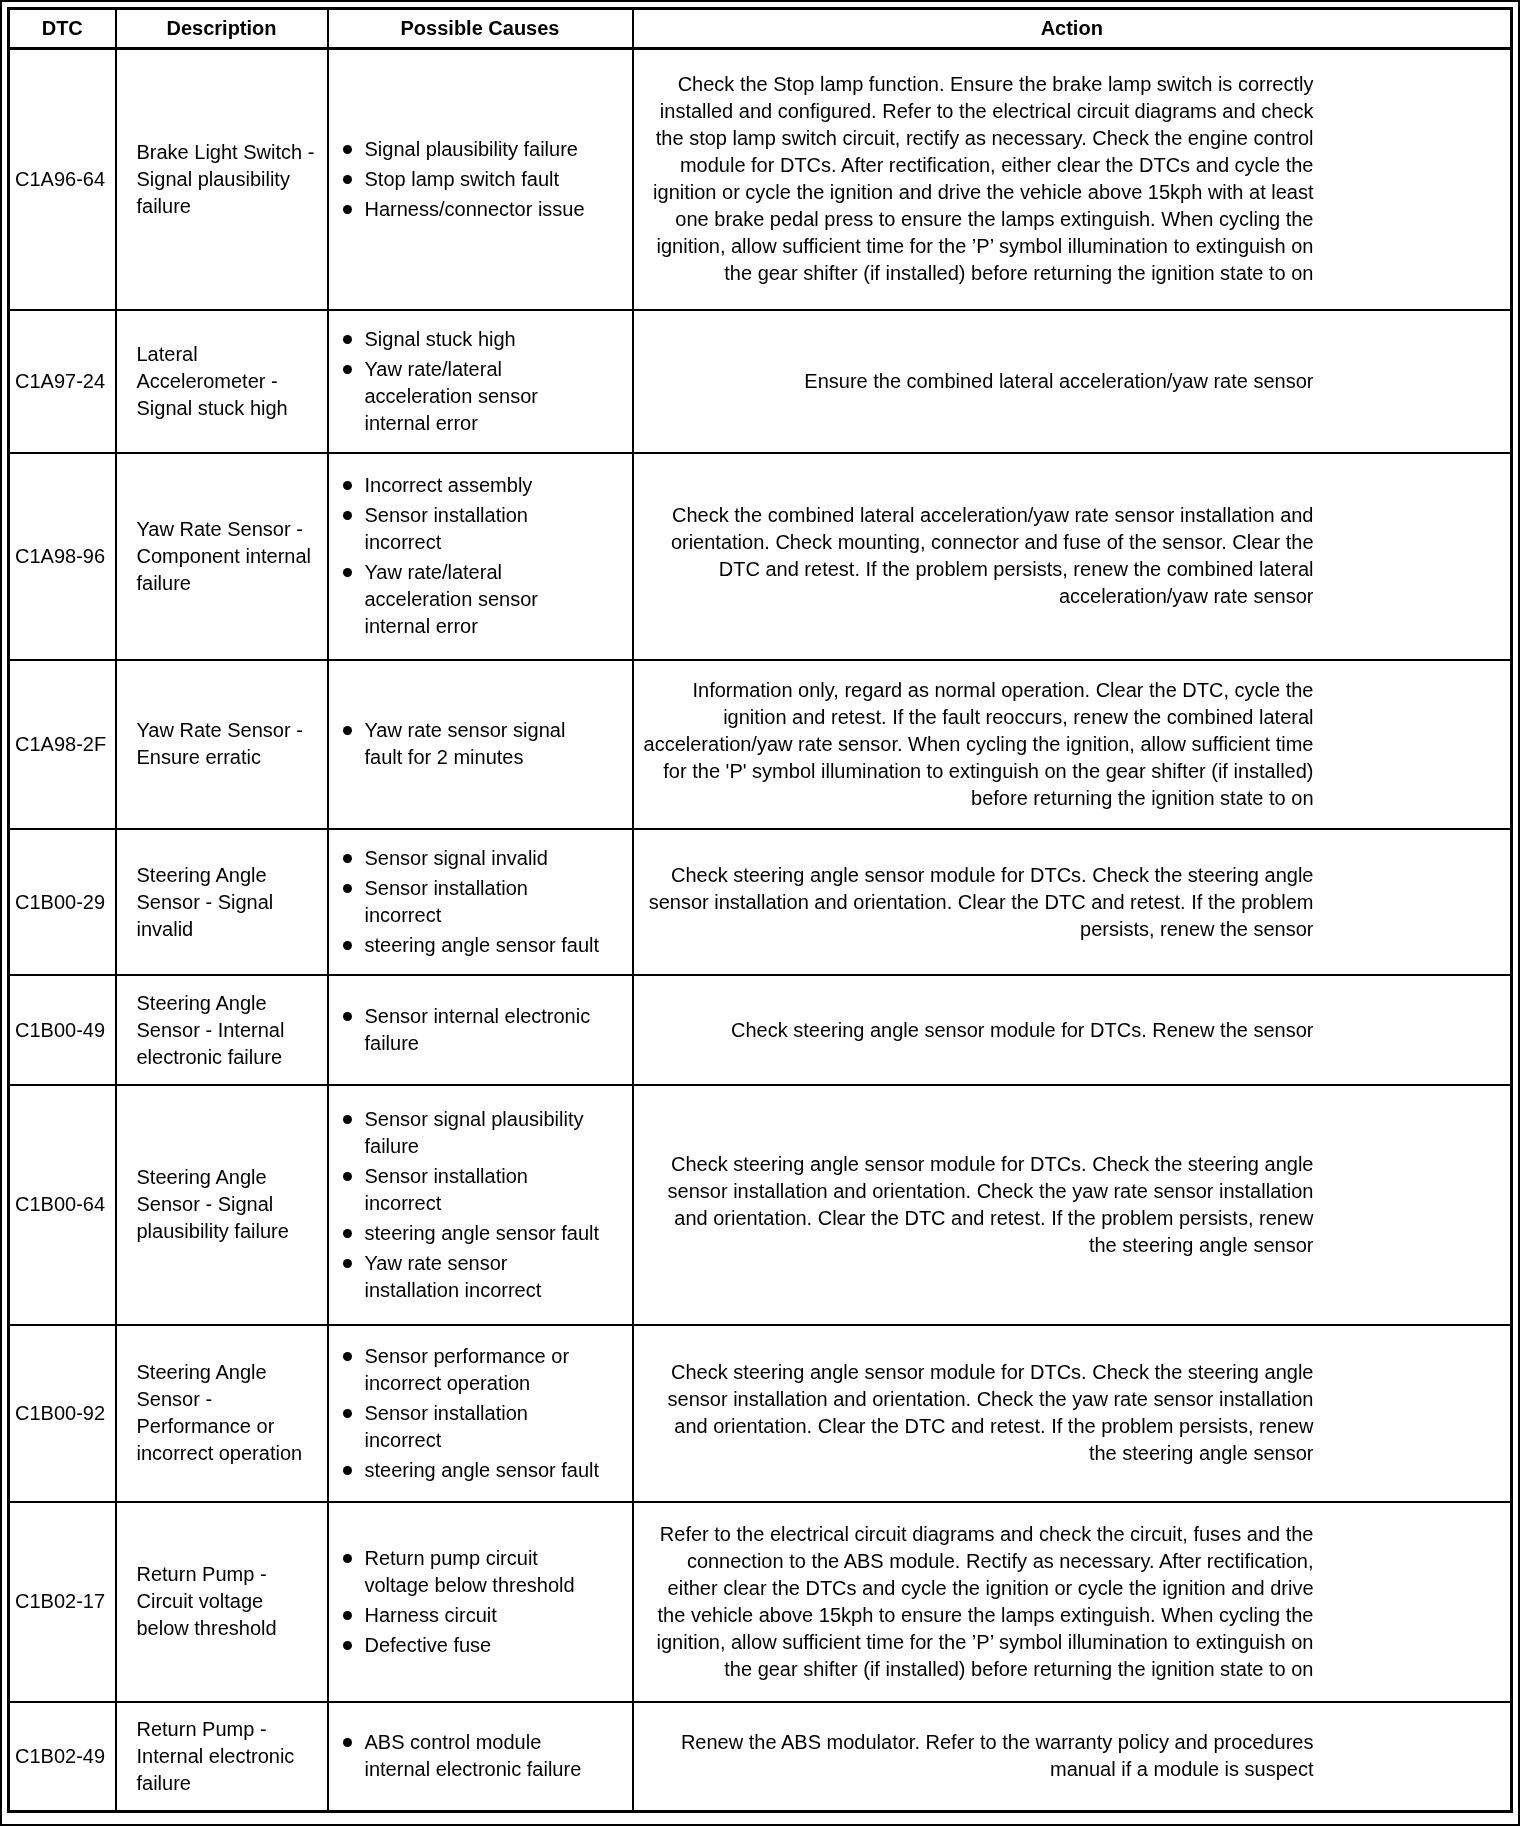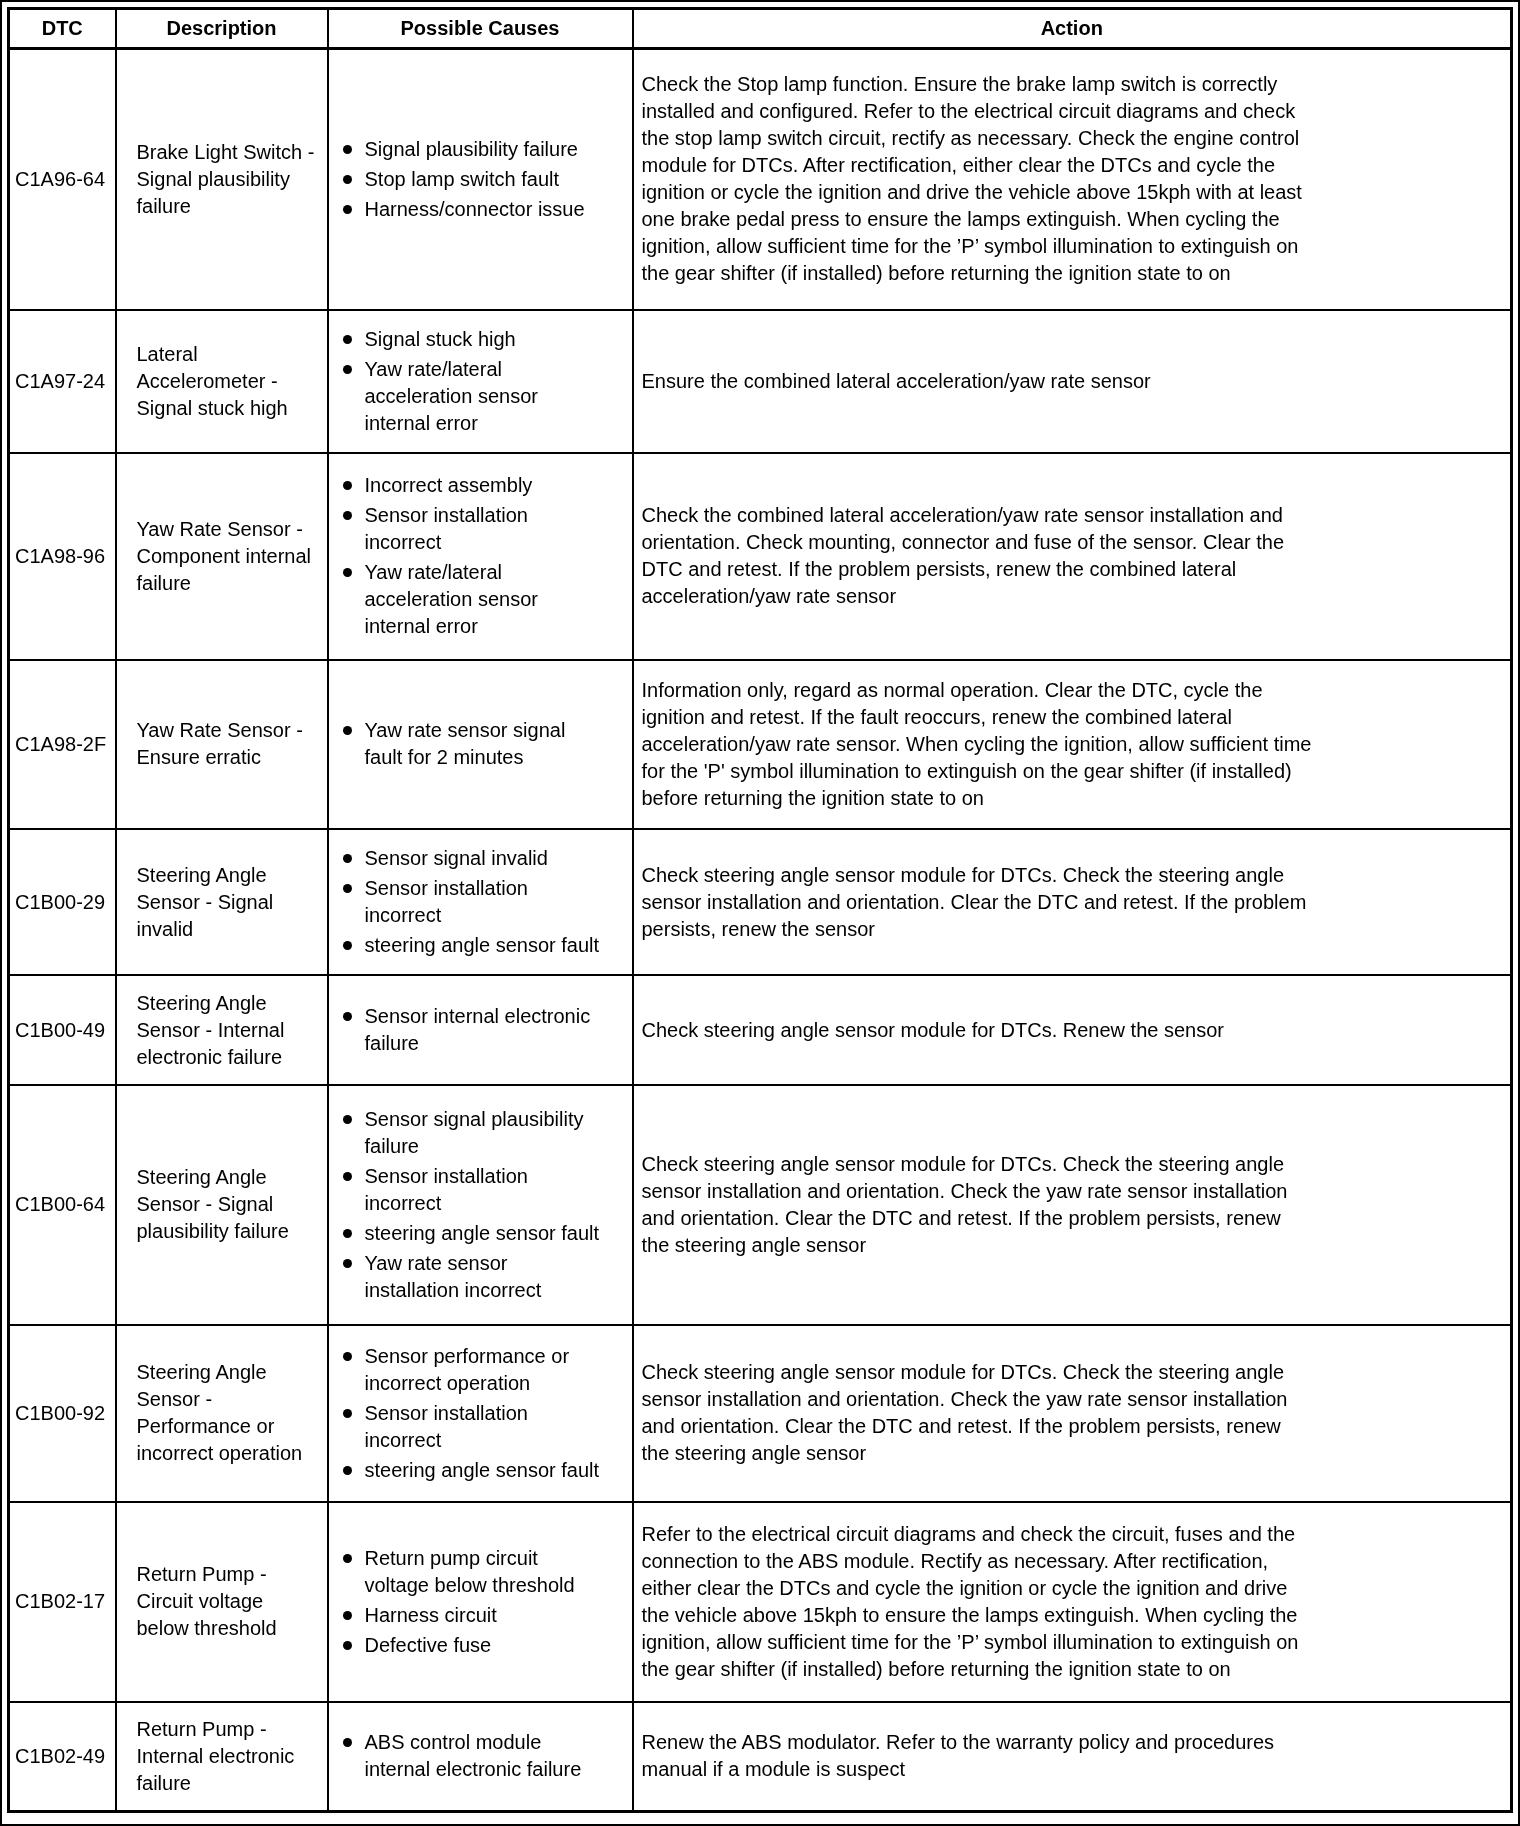--- a/index.html
+++ b/index.html
@@ -58,21 +58,21 @@
   .cause::before {
     content: "";
     position: absolute;
     left: 4px;
     top: 9px;
     width: 9px;
     height: 9px;
     border-radius: 50%;
     background: #000;
   }
-  .action-text { max-width: 672px; }
+  .action-text { max-width: 672px; text-align: right; }
 </style>
 </head>
 <body>
 
 <div class="page">
   <table class="dtc-table">
     <colgroup>
       <col class="c-dtc">
       <col class="c-desc">
       <col class="c-causes">

